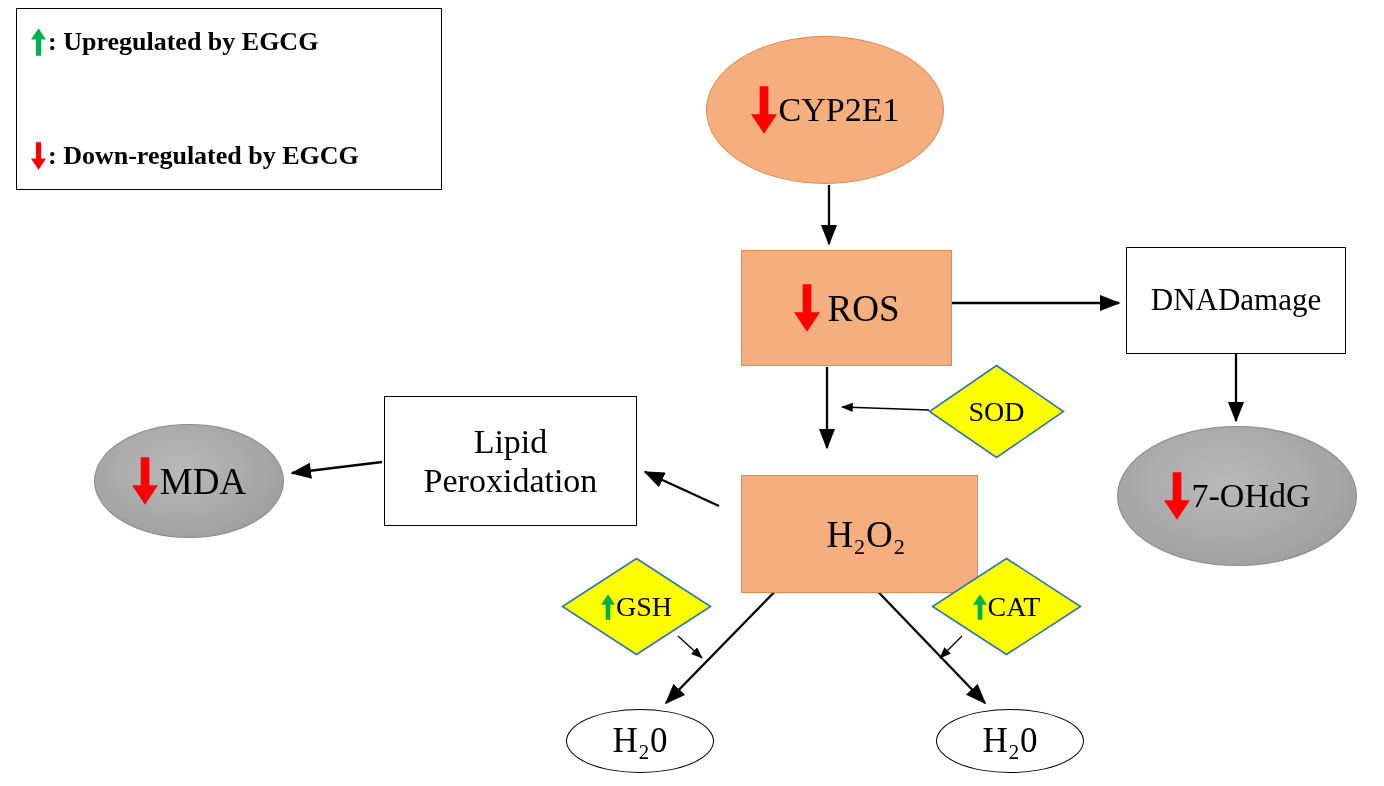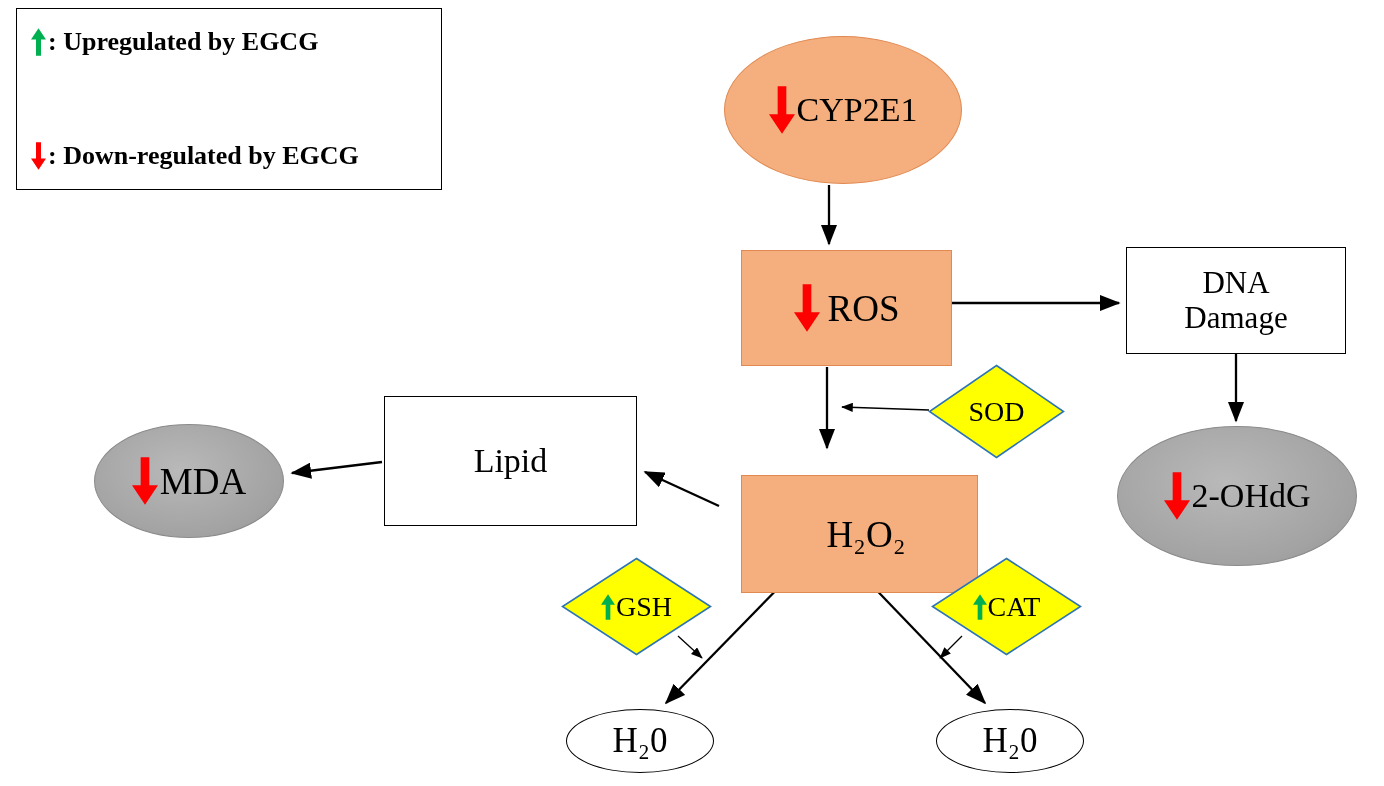--- a/index.html
+++ b/index.html
@@ -99,58 +99,59 @@
     <div class="legend-row">
       <span class="icon">
         <svg width="15" height="38" viewBox="0 0 24 44">
             <path d="M8 0 H16 V26 H24 L12 44 L0 26 H8 Z" fill="#FF0000"></path>
           </svg>
       </span>
       <span>: Down-regulated by EGCG</span>
     </div>
   </div>
 
-  <div class="node ellipse-orange label-lg" style="left:724px;top:36px;width:238px;height:148px;">
+  <div class="node ellipse-orange label-lg" style="left:706px;top:36px;width:238px;height:148px;">
     <span class="icon">
       <svg width="26" height="52" viewBox="0 0 24 44">
           <path d="M8 0 H16 V26 H24 L12 44 L0 26 H8 Z" fill="#FF0000"></path>
         </svg>
     </span>
     <span>CYP2E1</span>
   </div>
 
   <div class="node rect-orange label-xl" style="left:721px;top:250px;width:211px;height:116px;">
     <span class="icon" style="margin-right:8px;">
       <svg width="26" height="52" viewBox="0 0 24 44">
           <path d="M8 0 H16 V26 H24 L12 44 L0 26 H8 Z" fill="#FF0000"></path>
         </svg>
     </span>
     <span>ROS</span>
   </div>
 
-  <div class="node rect-white label-md" style="left:1126px;top:247px;width:220px;height:107px;flex-direction:column;">
+  <div class="node rect-white label-md" style="left:1126px;top:247px;width:220px;height:107px;flex-direction:row;">
     <span>DNA</span>
     <span>Damage</span>
   </div>
 
   <div class="node ellipse-gray label-lg" style="left:1117px;top:426px;width:240px;height:140px;">
     <span class="icon">
       <svg width="26" height="52" viewBox="0 0 24 44">
           <path d="M8 0 H16 V26 H24 L12 44 L0 26 H8 Z" fill="#FF0000"></path>
         </svg>
     </span>
-    <span>2-OHdG</span>
+    <span>7-OHdG</span>
   </div>
 
   <div class="node rect-orange label-xl" style="left:721px;top:475px;width:237px;height:118px;padding-left:13px;">
     <span>H₂O₂</span>
   </div>
 
   <div class="node rect-white label-lg" style="left:384px;top:396px;width:253px;height:130px;flex-direction:column;line-height:1.15;">
     <span>Lipid</span>
+    <span>Peroxidation</span>
   </div>
 
   <div class="node ellipse-gray label-xl" style="left:94px;top:424px;width:190px;height:114px;text-align:right;">
     <span class="icon">
       <svg width="26" height="52" viewBox="0 0 24 44">
           <path d="M8 0 H16 V26 H24 L12 44 L0 26 H8 Z" fill="#FF0000"></path>
         </svg>
     </span>
     <span>MDA</span>
   </div>

